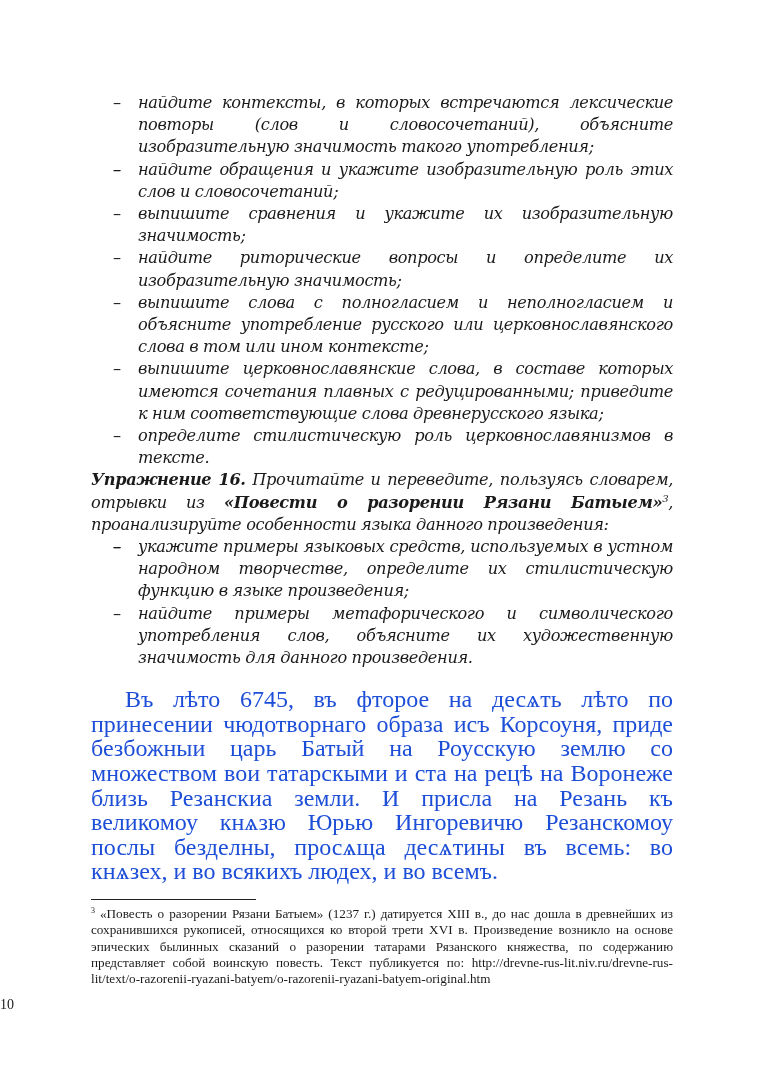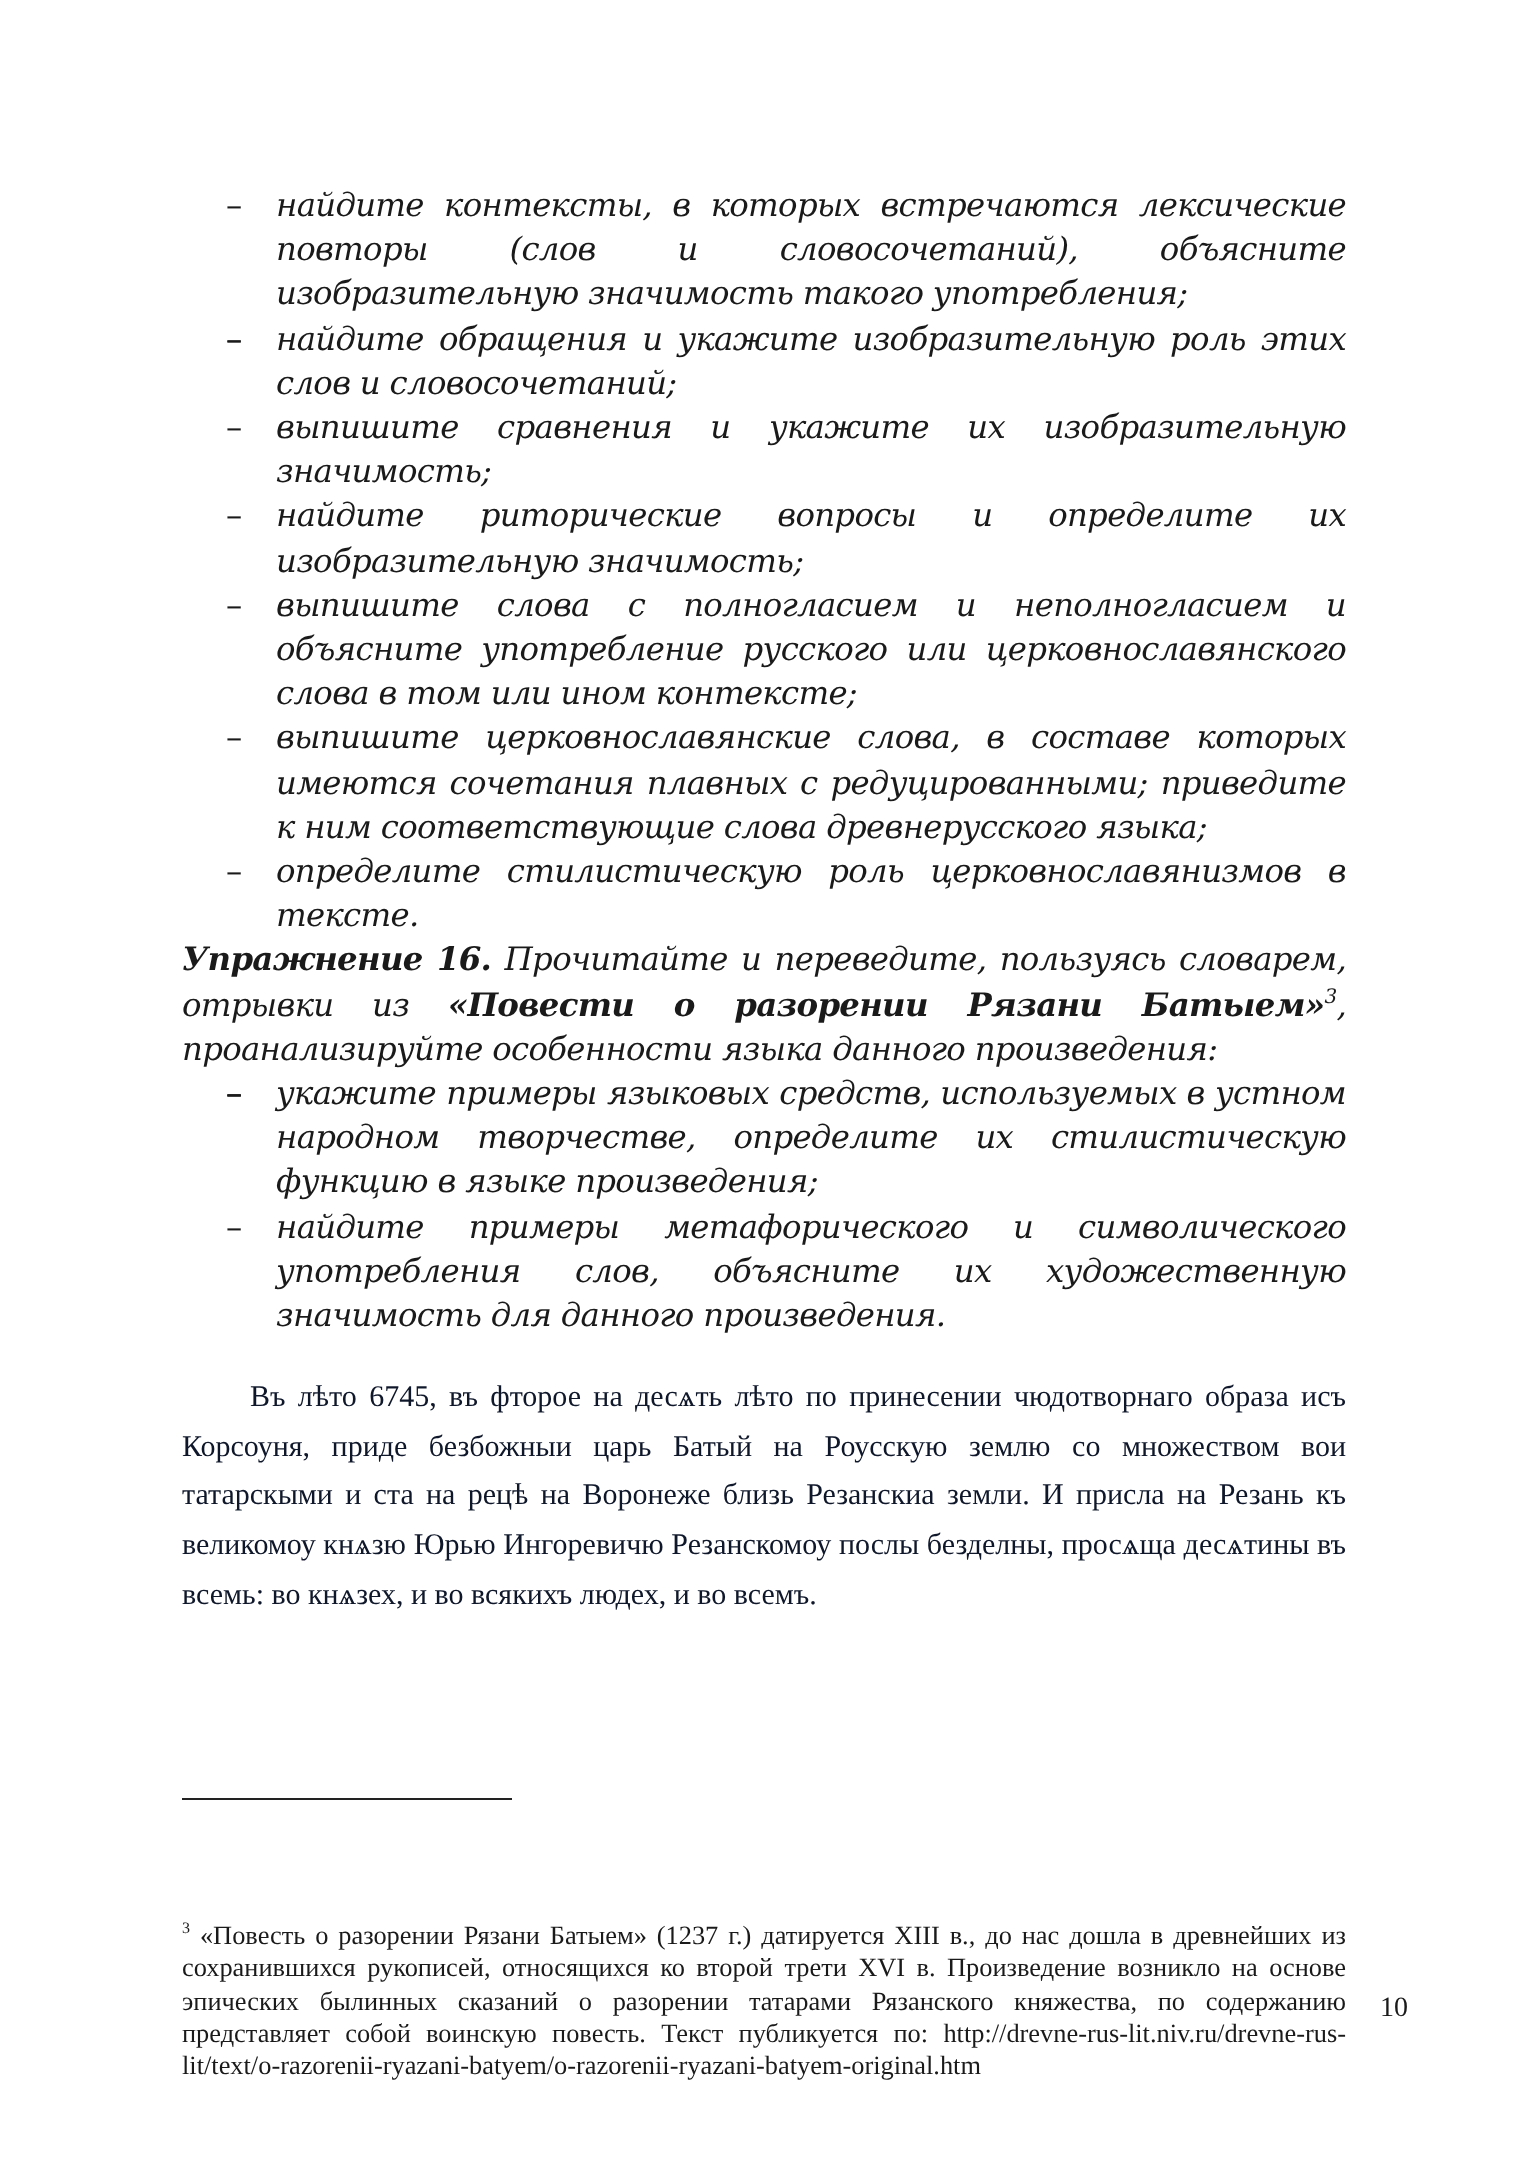--- a/index.html
+++ b/index.html
@@ -55,54 +55,54 @@
       font-weight: bold;
       font-style: italic;
     }
     .exercise-intro sup {
       font-size: 10px;
       line-height: 0;
     }
     .quote {
       margin-top: 18px;
       font-family: "Liberation Serif", serif;
-      font-size: 15px;
+      font-size: 24px;
       line-height: 24.6px;
       text-align: justify;
       text-indent: 34px;
-      color: #0f172a;
+      color: #1d4ed8;
     }
     .footnote-rule {
       position: absolute;
       left: 91px;
       top: 899px;
       width: 165px;
       border-top: 1px solid #222;
     }
     .footnote {
       position: absolute;
       left: 91px;
-      top: 960px;
+      top: 906px;
       width: 582px;
       font-family: "Liberation Serif", serif;
       font-size: 13.2px;
       line-height: 16.3px;
       text-align: justify;
       color: #1a1a1a;
     }
     .footnote sup {
       font-size: 8px;
       line-height: 0;
     }
     .page-number {
       position: absolute;
       left: 0;
       width: 704px;
       top: 997px;
-      text-align: right;
+      text-align: left;
       font-family: "Liberation Serif", serif;
       font-size: 14px;
       color: #1a1a1a;
     }
   </style>
 </head>
 <body>
 
 <div class="page">
 

